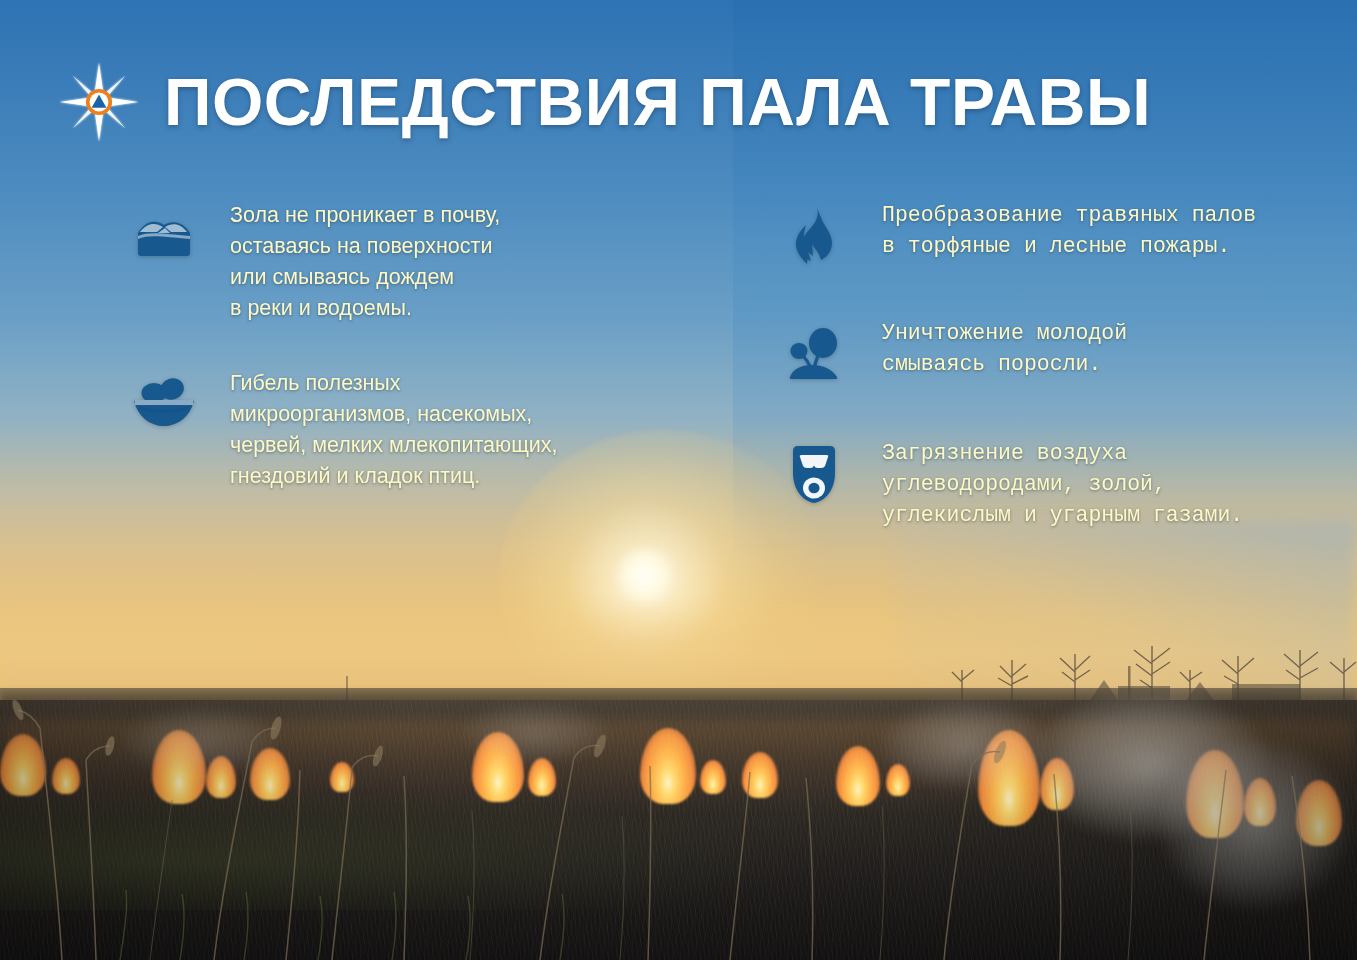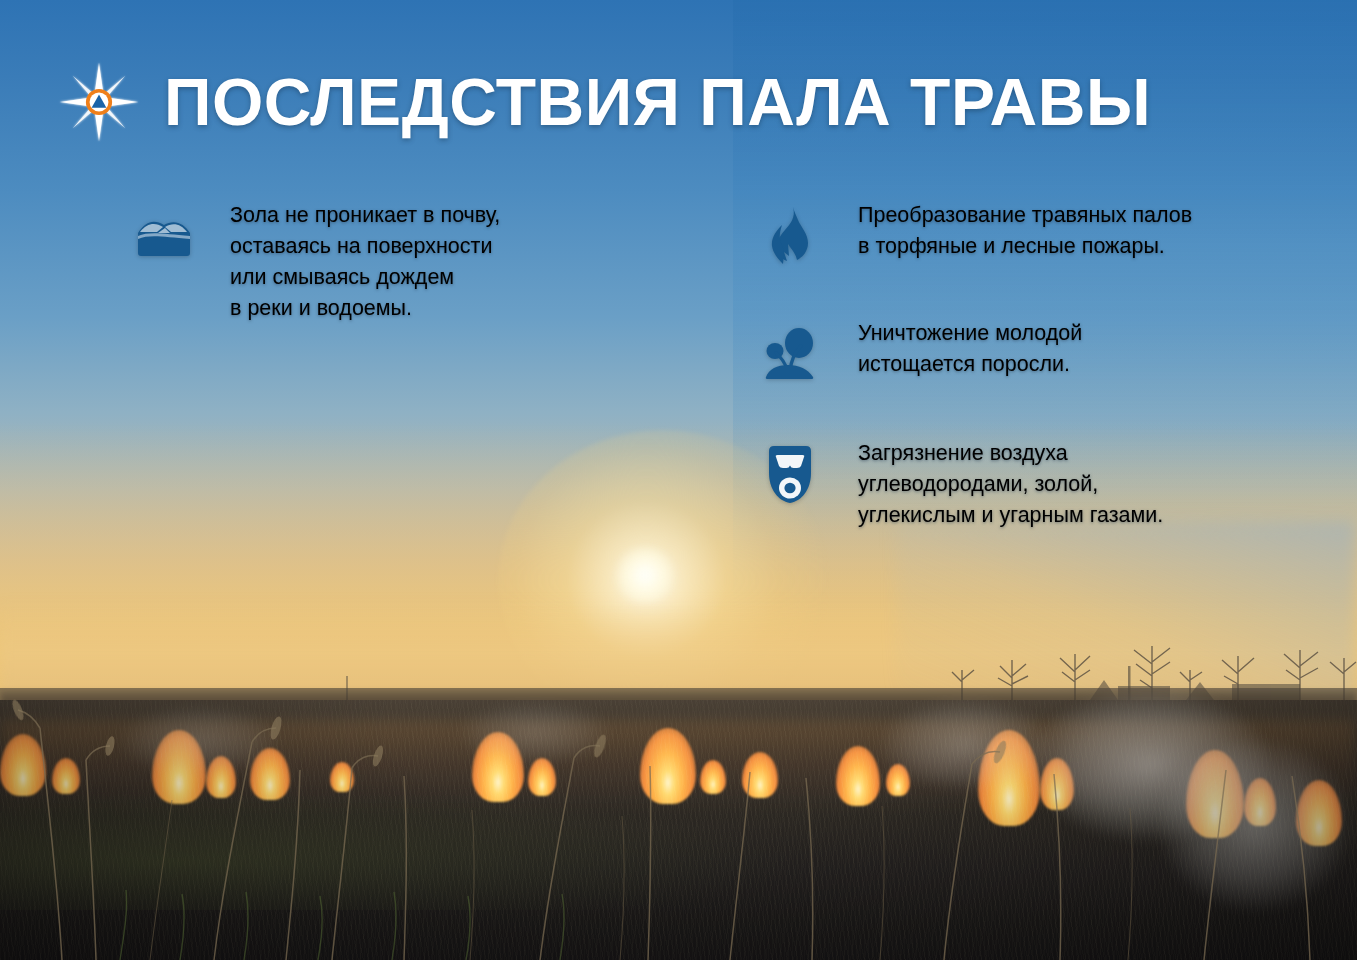--- a/index.html
+++ b/index.html
@@ -173,31 +173,31 @@
     color:#ffffff;
     text-shadow:0 2px 5px rgba(20,50,80,.45);
     white-space:nowrap;
   }
 
   .columns {
     position:absolute; left:0; top:198px; width:100%;
   }
   .col { position:absolute; top:0; }
   .col-left  { left:126px;  width:540px; }
-  .col-right { left:752px;  width:520px; }
+  .col-right { left:776px;  width:520px;font-family:Liberation Mono, monospace; }
 
   .item { position:relative; display:flex; align-items:flex-start; }
   .item .icon {
     flex:0 0 76px; width:76px; height:76px;
     display:flex; align-items:center; justify-content:center;
   }
   .item .icon svg { display:block; filter:drop-shadow(0 1px 2px rgba(0,0,0,.22)); }
   .item .txt {
     font-size:21.5px; line-height:31px;
-    color:#000000;
+    color:#fef9c3;
     text-shadow:0 1px 3px rgba(35,55,75,.55);
     white-space:pre-line;
     padding-top:2px;
   }
   .col-left  .item .txt { margin-left:28px; }
   .col-right .item .txt { margin-left:30px; }
 </style>
 </head>
 <body>
 
@@ -369,20 +369,36 @@
             <path d="M4 23 C 16 18, 30 21, 56 23 L56 26 C 30 24, 16 21, 4 26 Z" fill="#cfe0ec" opacity="0.6"></path>
           </svg>
         </span>
         <div class="txt">Зола не проникает в почву,
 оставаясь на поверхности
 или смываясь дождем
 в реки и водоемы.</div>
       </div>
 
 
+      <div class="item">
+        <span class="icon">
+          <svg width="62" height="56" viewBox="0 0 62 56">
+            <ellipse cx="21" cy="17" rx="12.5" ry="10" fill="#17598f"></ellipse>
+            <ellipse cx="39" cy="13" rx="12" ry="10.5" transform="rotate(-18 39 13)" fill="#17598f"></ellipse>
+            <ellipse cx="21" cy="17" rx="8.5" ry="6.4" fill="#cfe0ec" opacity="0.0"></ellipse>
+            <path d="M3 24 L59 24 Q61 24 60.4 26.4 C 57 40, 45 50, 31 50 C 17 50, 5 40, 1.6 26.4 Q1 24 3 24 Z" fill="#17598f"></path>
+            <path d="M2 24 L60 24 L60 29 L2 29 Z" fill="#e8eef3" opacity="0.55"></path>
+            <path d="M5 30 Q31 37 57 30 L55 34 Q31 40 7 34 Z" fill="#0f4a7a" opacity="0.35"></path>
+          </svg>
+        </span>
+        <div class="txt">Гибель полезных
+микроорганизмов, насекомых,
+червей, мелких млекопитающих,
+гнездовий и кладок птиц.</div>
+      </div>
 
     </div>
 
     <div class="col col-right">
 
       <div class="item" style="margin-bottom:42px;">
         <span class="icon">
           <svg width="48" height="60" viewBox="0 0 48 60">
             <path d="M27 1 C 30 12, 24 18, 19 24 C 13 31, 10 37, 11 43
                      C 12 49, 16 53, 21 55 L18 46 L23 50 L22 38
@@ -400,21 +416,21 @@
         <span class="icon">
           <svg width="58" height="54" viewBox="0 0 58 54">
             <ellipse cx="38" cy="16" rx="14" ry="15" fill="#17598f"></ellipse>
             <ellipse cx="14" cy="24" rx="8.5" ry="8" fill="#17598f"></ellipse>
             <path d="M29 44 C 30 34, 33 26, 40 19" stroke="#17598f" stroke-width="3.4" fill="none" stroke-linecap="round"></path>
             <path d="M27 44 C 24 36, 20 30, 15 26" stroke="#17598f" stroke-width="3" fill="none" stroke-linecap="round"></path>
             <path d="M5 50 C 8 42, 16 38, 27 38 C 38 38, 47 42, 52 50 Q53 52 50 52 L7 52 Q4 52 5 50 Z" fill="#17598f"></path>
           </svg>
         </span>
         <div class="txt">Уничтожение молодой
-истощается поросли.</div>
+смываясь поросли.</div>
       </div>
 
       <div class="item" style="margin-bottom:69px;">
         <span class="icon">
           <svg width="50" height="62" viewBox="0 0 50 62">
             <path d="M4 8 Q4 3 9 3 L41 3 Q46 3 46 8 L46 30 C 46 46, 37 58, 25 60 C 13 58, 4 46, 4 30 Z" fill="#17598f"></path>
             <path d="M11 14 Q10 12 12.5 12 L37.5 12 Q40 12 39 14 L36 23 Q35 25 32 25 L28.5 25
                      Q26 25 25 22.5 Q24 25 21.5 25 L18 25 Q15 25 14 23 Z" fill="#f2f6f9"></path>
             <ellipse cx="25" cy="45" rx="11" ry="10.5" fill="#f2f6f9"></ellipse>
             <ellipse cx="25" cy="45" rx="5.6" ry="5.2" fill="#17598f"></ellipse>

